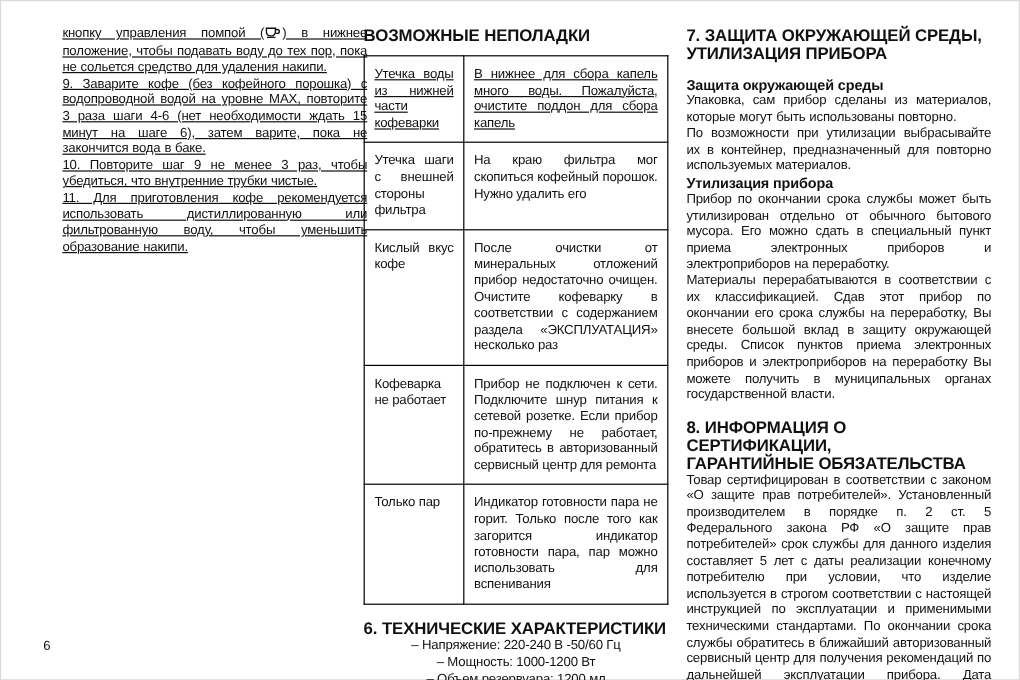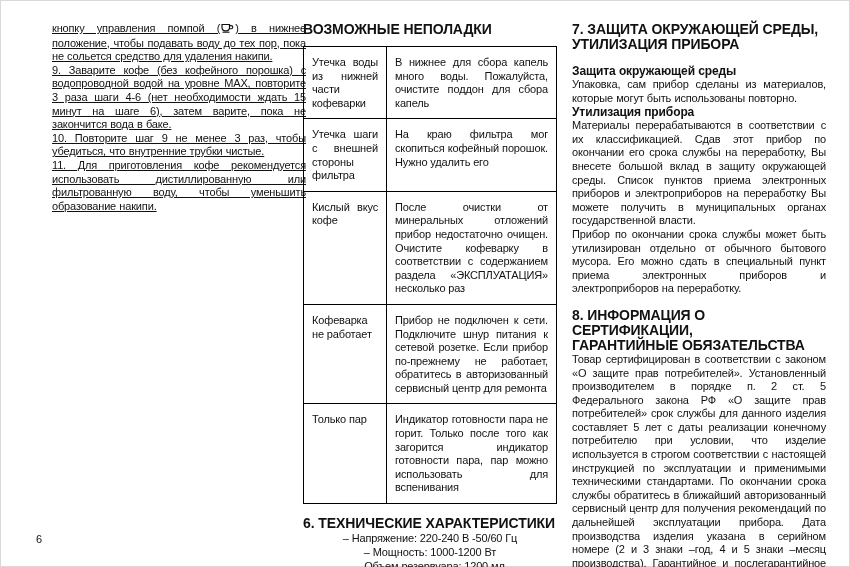--- a/index.html
+++ b/index.html
@@ -59,21 +59,21 @@
   table.trouble td {
     border: 1.6px solid #000;
     vertical-align: top;
     padding: 9px 8px 8px 8px;
     font-size: 11px;
     line-height: 13.6px;
     letter-spacing: -0.15px;
     text-align: justify;
   }
   table.trouble td.problem { width: 66px; }
-  table.trouble tr.r1 { height: 44px; }
+  table.trouble tr.r1 { height: 44px; text-decoration: underline; }
   table.trouble tr.r2 { height: 52px; }
   table.trouble tr.r3 { height: 72px; }
   table.trouble tr.r4 { height: 82px; }
   table.trouble tr.r5 { height: 88px; }
 
   .specs { margin-top: 12px; }
   .specs .spec-line {
     margin: 0;
     font-size: 11px;
     line-height: 14.2px;
@@ -146,23 +146,24 @@
   </div>
 
   <div class="col col-right">
     <h2 class="section-title">
       <span>7. ЗАЩИТА ОКРУЖАЮЩЕЙ СРЕДЫ,</span><br>
       <span>УТИЛИЗАЦИЯ ПРИБОРА</span>
     </h2>
     <div class="gap-lg"></div>
     <h3 class="sub-title">Защита окружающей среды</h3>
     <p class="body-text">Упаковка, сам прибор сделаны из материалов, которые могут быть использованы повторно.</p>
+    <p class="body-text">По возможности при утилизации выбрасывайте их в контейнер, предназначенный для повторно используемых материалов.</p>
     <h3 class="sub-title">Утилизация прибора</h3>
+    <p class="body-text">Прибор по окончании срока службы может быть утилизирован отдельно от обычного бытового мусора. Его можно сдать в специальный пункт приема электронных приборов и электроприборов на переработку.</p>
     <p class="body-text">Материалы перерабатываются в соответствии с их классификацией. Сдав этот прибор по окончании его срока службы на переработку, Вы внесете большой вклад в защиту окружающей среды. Список пунктов приема электронных приборов и электроприборов на переработку Вы можете получить в муниципальных органах государственной власти.</p>
-    <p class="body-text">Прибор по окончании срока службы может быть утилизирован отдельно от обычного бытового мусора. Его можно сдать в специальный пункт приема электронных приборов и электроприборов на переработку.</p>
     <div class="gap-lg"></div>
     <h2 class="section-title">
       <span>8. ИНФОРМАЦИЯ О СЕРТИФИКАЦИИ,</span><br>
       <span>ГАРАНТИЙНЫЕ ОБЯЗАТЕЛЬСТВА</span>
     </h2>
     <p class="body-text">Товар сертифицирован в соответствии с законом «О защите прав потребителей». Установленный производителем в порядке п. 2 ст. 5 Федерального закона РФ «О защите прав потребителей» срок службы для данного изделия составляет 5 лет с даты реализации конечному потребителю при условии, что изделие используется в строгом соответствии с настоящей инструкцией по эксплуатации и применимыми техническими стандартами. По окончании срока службы обратитесь в ближайший авторизованный сервисный центр для получения рекомендаций по дальнейшей эксплуатации прибора. Дата производства изделия указана в серийном номере (2 и 3 знаки –год, 4 и 5 знаки –месяц производства). Гарантийное и послегарантийное обслуживание осуществляется генеральным сервисным центром ООО «Ларина-Сервис», г. Краснодар. Тел.: 8 (861) 991-05-42.</p>
   </div>
 
   <div class="page-number">6</div>
 

